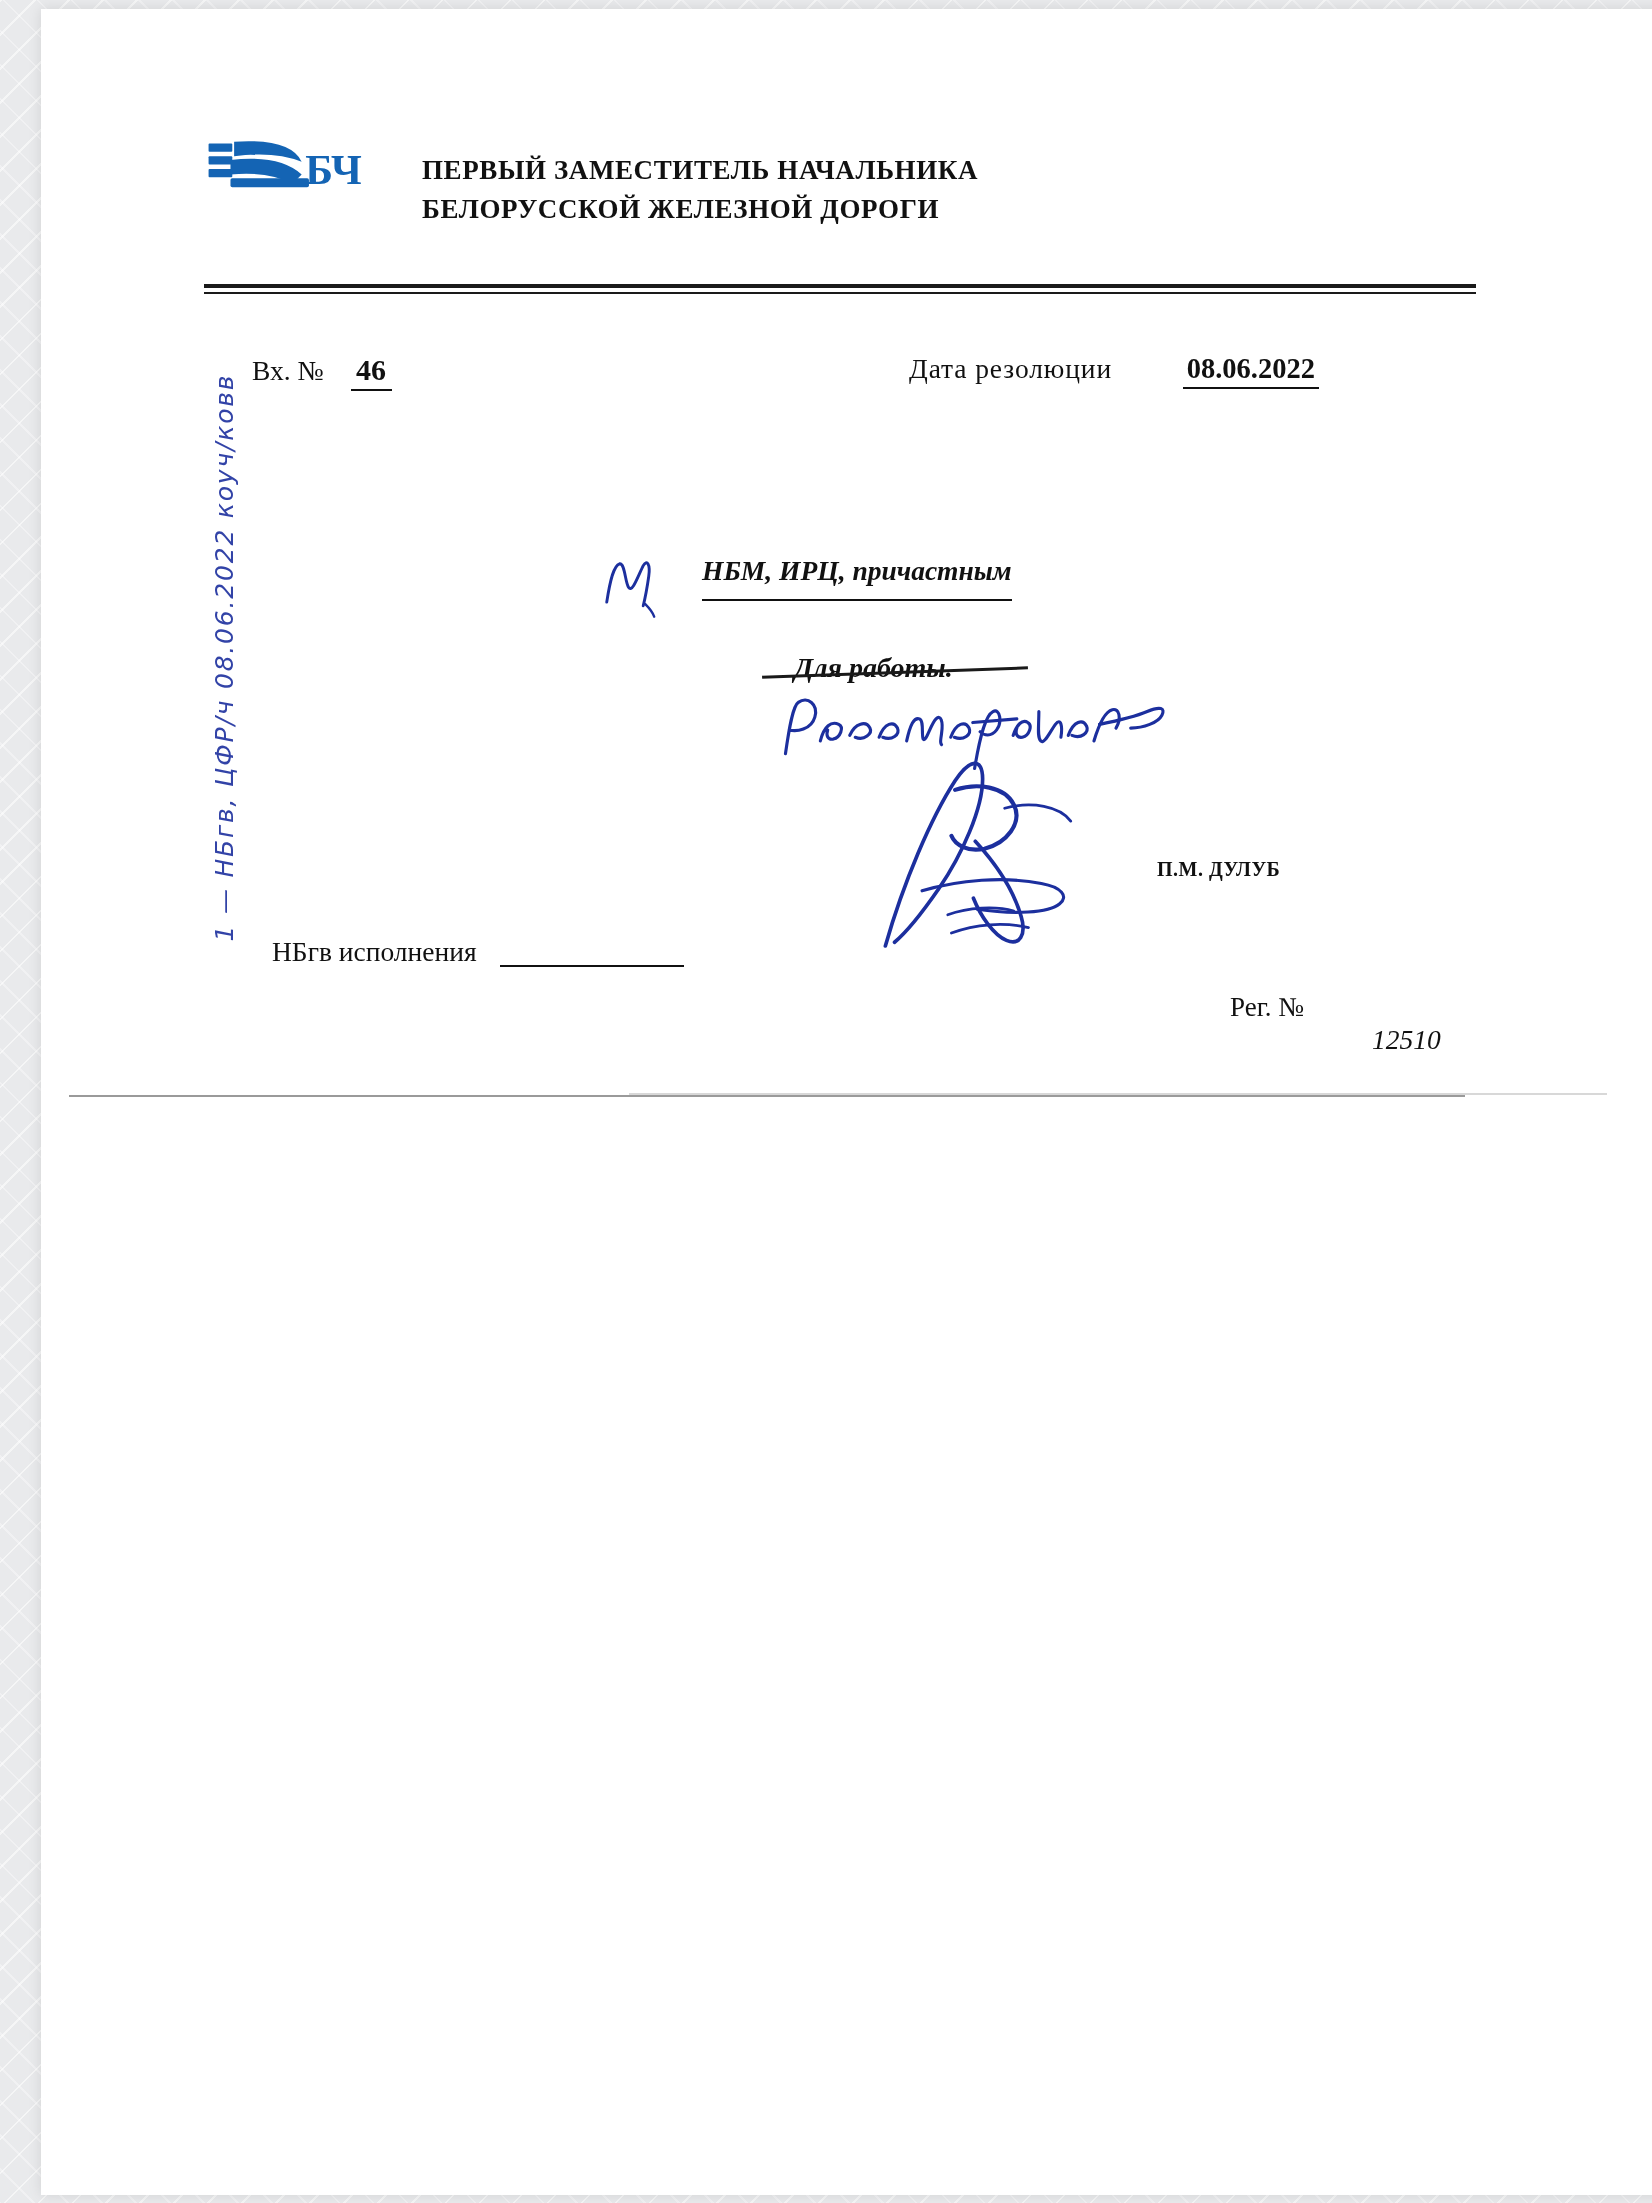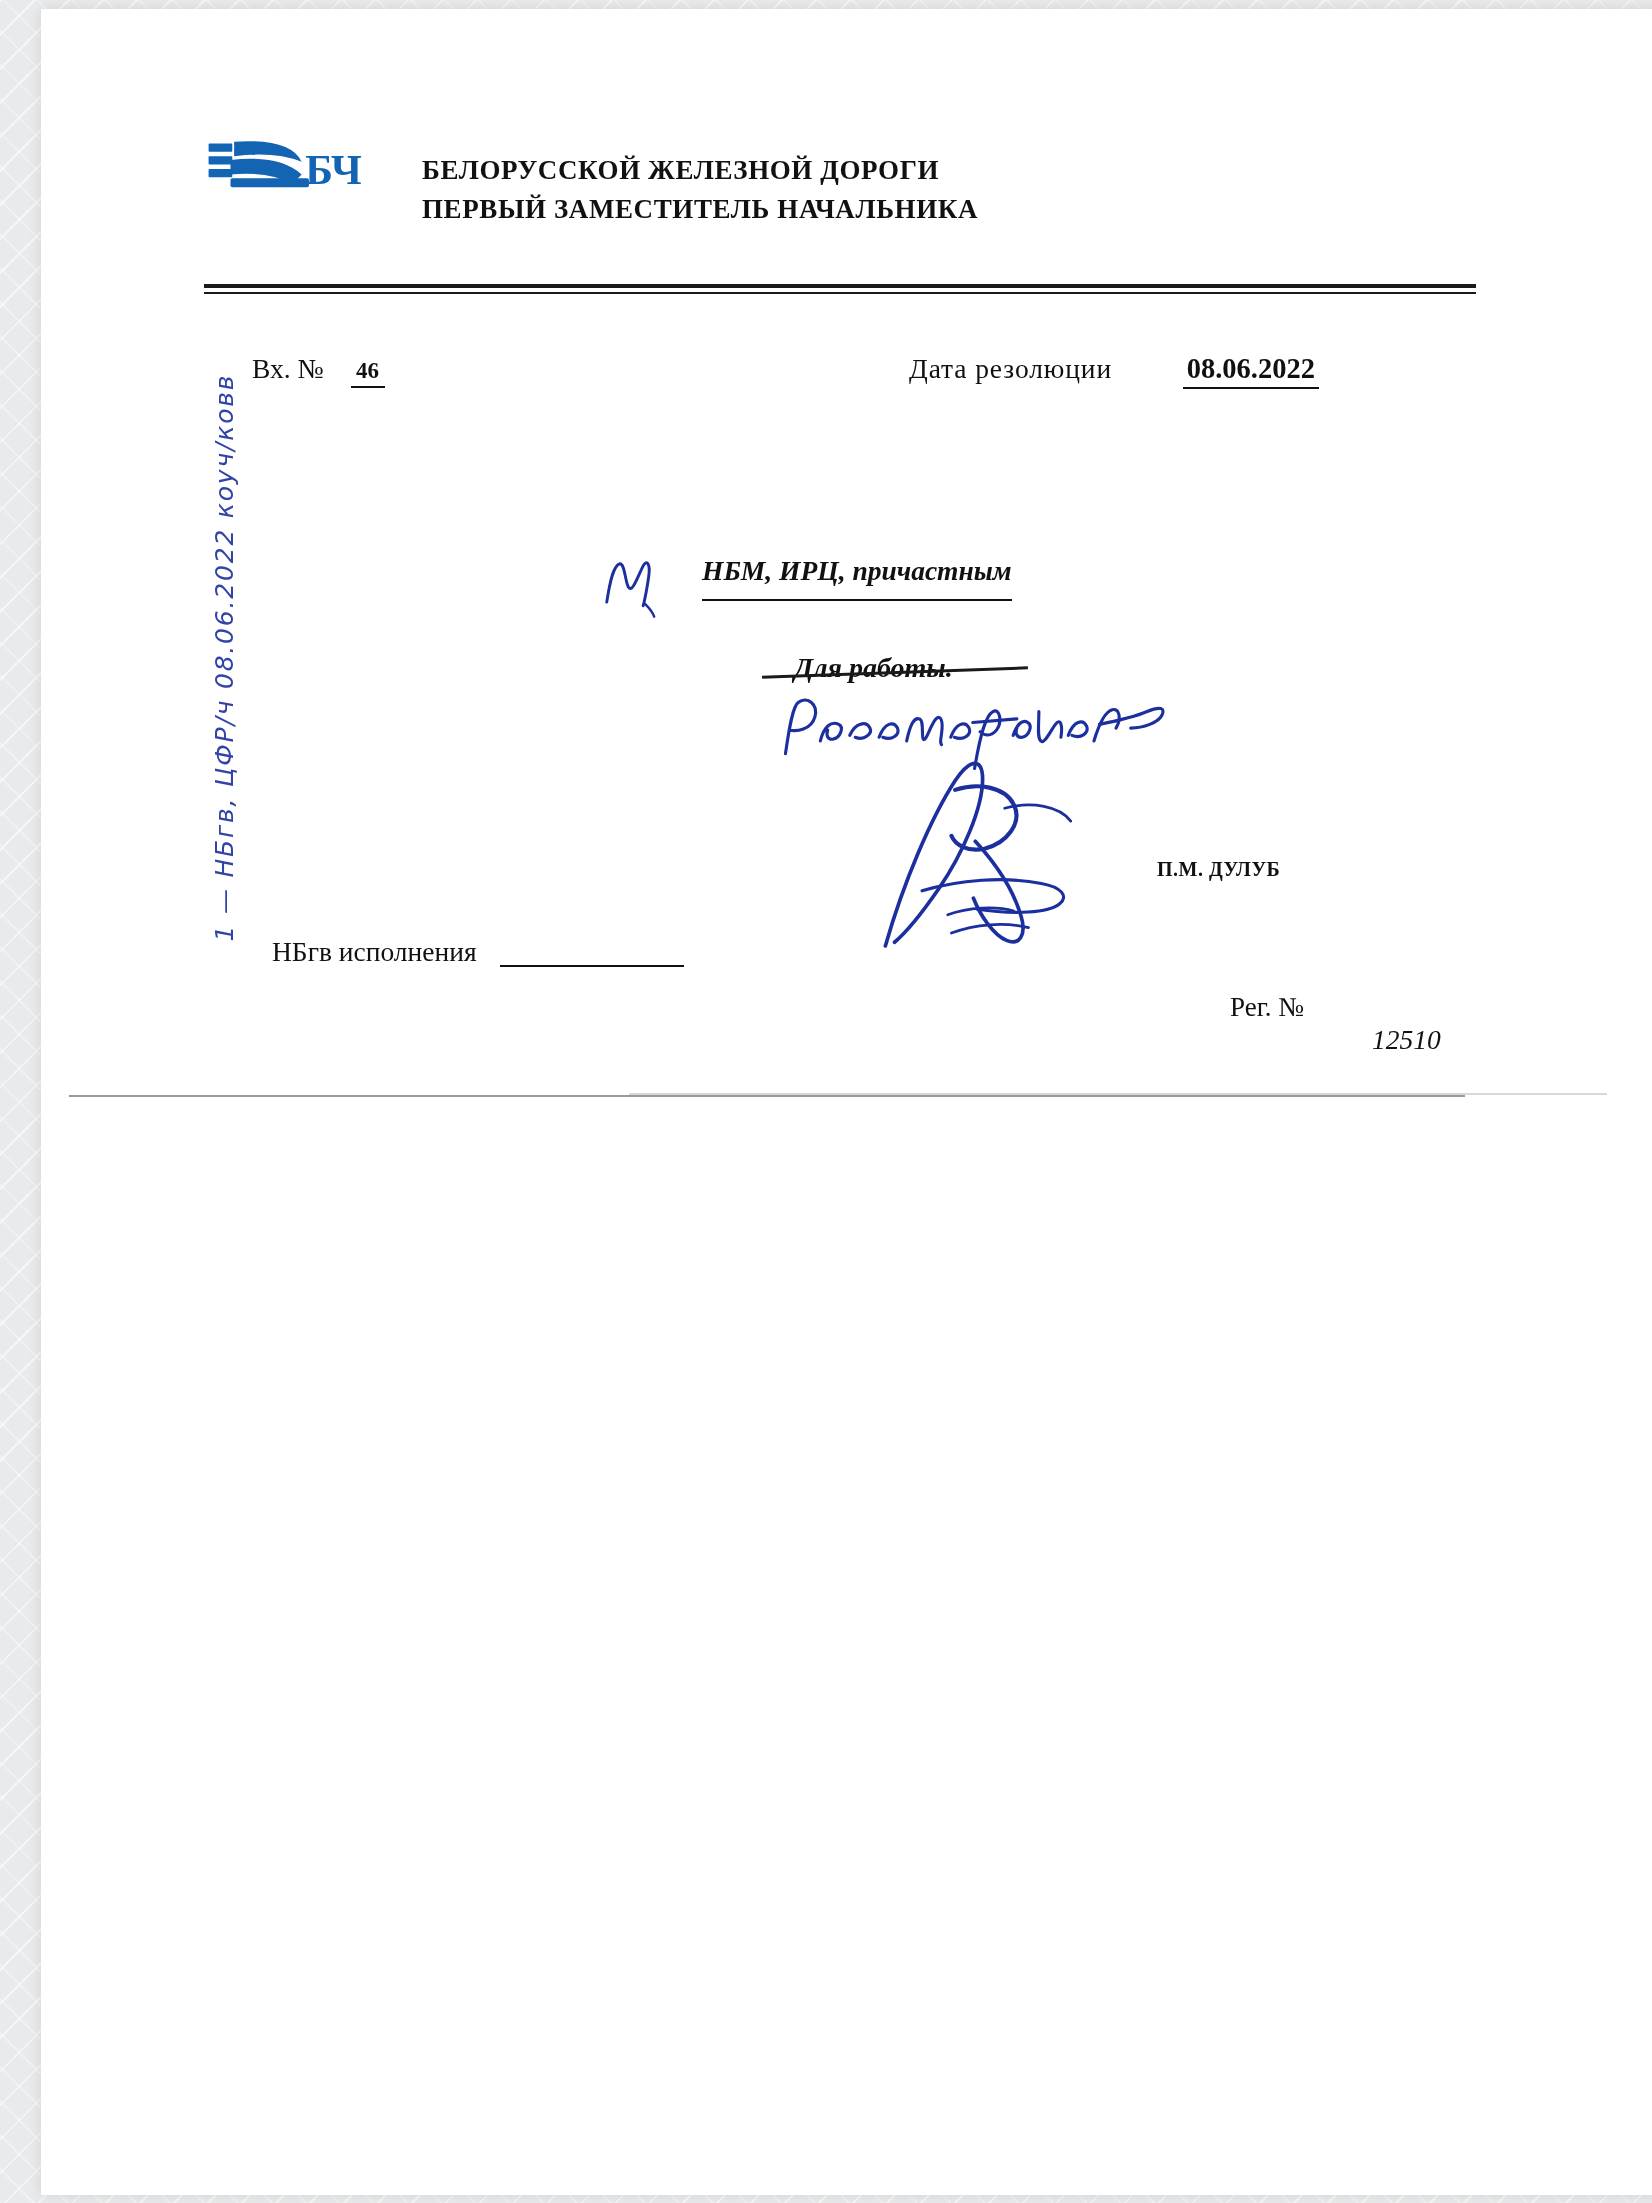--- a/index.html
+++ b/index.html
@@ -90,21 +90,21 @@
     left: 211px;
     top: 344px;
     font-size: 27.5px;
     color: #111;
   }
   .row-incoming .label { display: inline-block; }
   .row-incoming .value {
     display: inline-block;
     margin-left: 20px;
     font-weight: bold;
-    font-size: 23px;
+    font-size: 30px;
     border-bottom: 2.8px solid #111;
     padding: 0 5.5px 1.8px 5.5px;
   }
 
   .row-date {
     position: absolute;
     left: 868px;
     top: 344px;
     font-size: 27.5px;
     color: #111;
@@ -280,22 +280,22 @@
           <rect x="2" y="34" width="26" height="9" rx="1"></rect>
           <path d="M30 4 q62 -4 74 22 q-30 -12 -74 -6 z"></path>
           <path d="M26 24 q54 -6 78 16 l-10 10 q-28 -14 -68 -10 z"></path>
           <rect x="26" y="44" width="86" height="10" rx="2"></rect>
         </g>
         <text x="108" y="50" font-family="Liberation Serif, serif" font-size="46" font-weight="bold" fill="#1464b4" stroke="none">БЧ</text>
       </svg>
     </div>
 
     <div class="org-title">
+      <div>ПЕРВЫЙ ЗАМЕСТИТЕЛЬ НАЧАЛЬНИКА</div>
       <div>БЕЛОРУССКОЙ ЖЕЛЕЗНОЙ ДОРОГИ</div>
-      <div>ПЕРВЫЙ ЗАМЕСТИТЕЛЬ НАЧАЛЬНИКА</div>
     </div>
   </div>
 
   <div class="rule-wrap">
     <div class="rule-thick"></div>
     <div class="rule-gap"></div>
     <div class="rule-thin"></div>
   </div>
 
   <div class="row-incoming">

